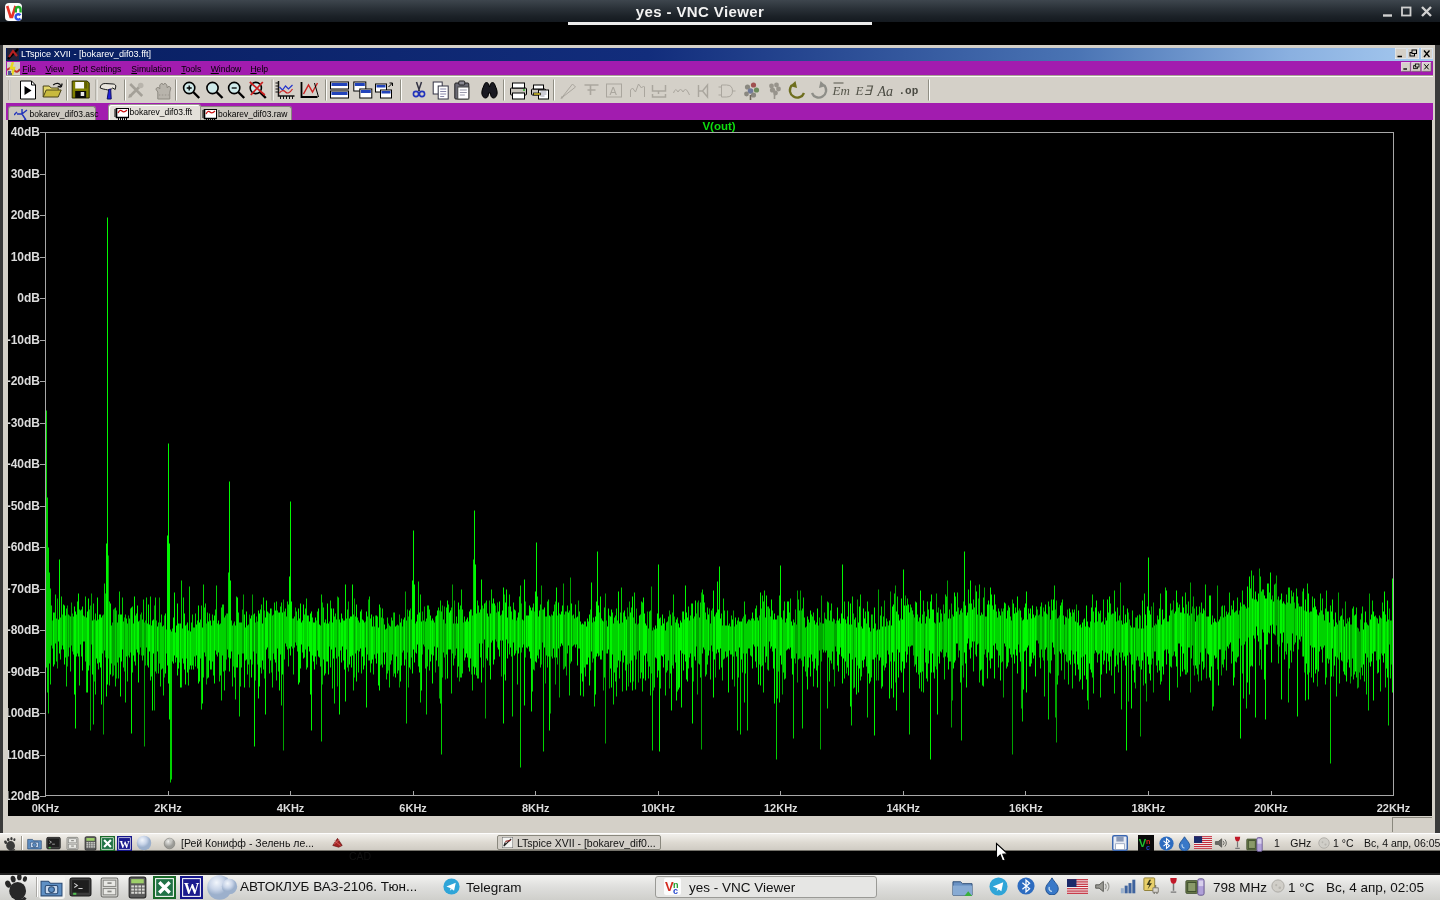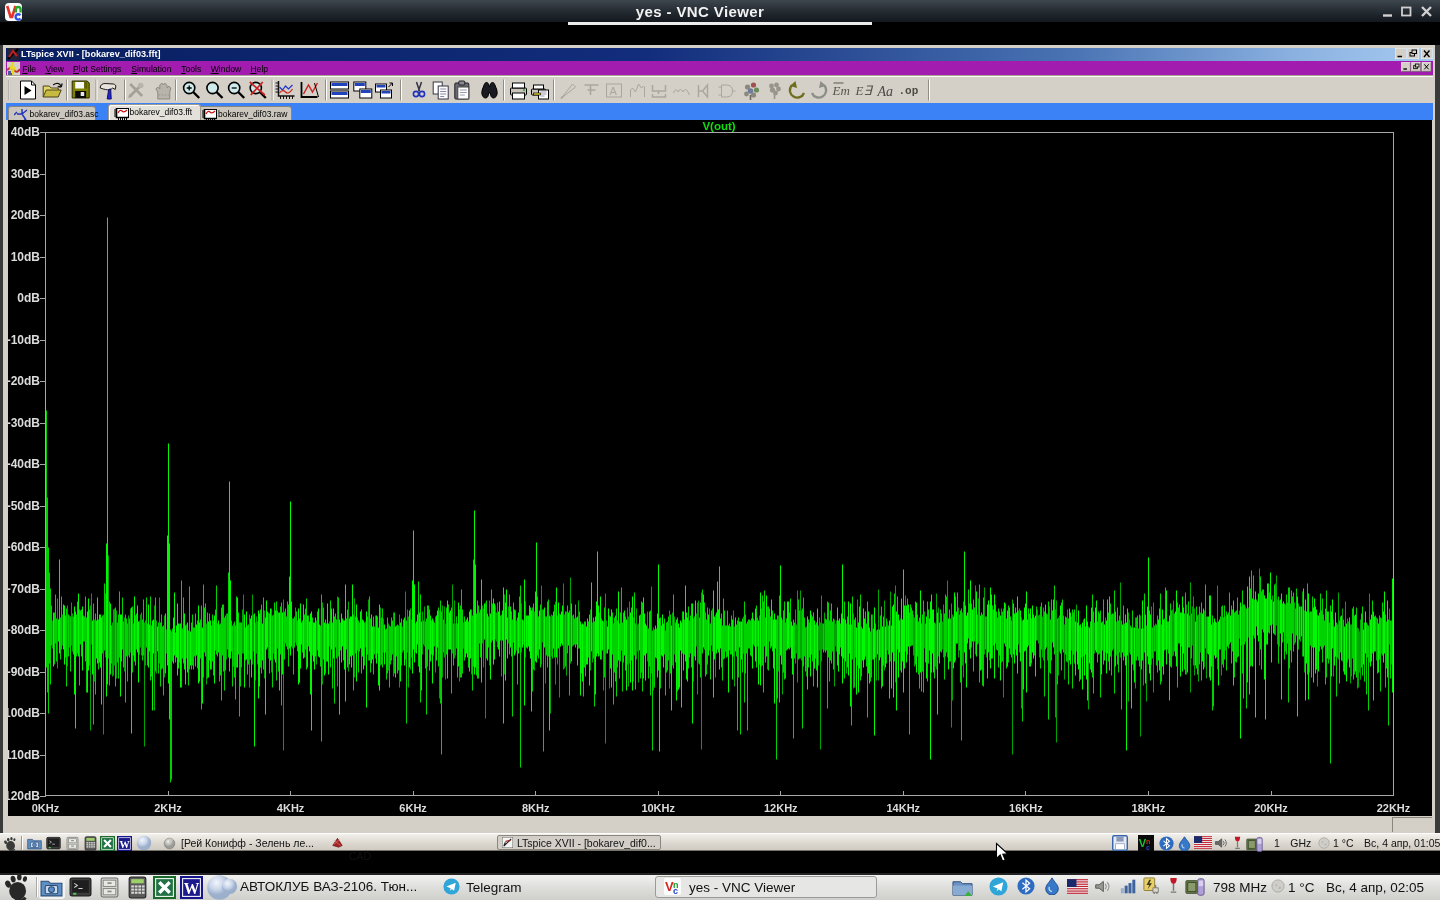--- a/index.html
+++ b/index.html
@@ -35,21 +35,21 @@
 <div class="a" style="left:568px;top:22px;width:304px;height:3px;background:#ececec"></div>
 <div class="a" style="left:0;top:44.5px;width:3px;height:788.5px;background:#3a3a3a"></div>
 <div class="a" style="left:1435px;top:44.5px;width:5px;height:788.5px;background:#3a3a3a"></div>
 <div class="a" style="left:3px;top:44.5px;width:1432px;height:788.5px;background:#d4d0c8"></div>
 <div class="a" style="left:5.5px;top:47.5px;width:1427px;height:13px;background:linear-gradient(90deg,#081e60,#122d7c 45%,#4a74b4 75%,#8ab0e0 90%,#a6caf0)">
 <svg class="a" style="left:1.5px;top:.5px" width="12" height="12" viewBox="0 0 12 12">
       <rect width="12" height="12" fill="#23233a"></rect>
       <path d="M1 11 11 1" stroke="#000" stroke-width="2.4"></path>
       <path d="M2 9 6 3l4 5" stroke="#b82020" stroke-width="2.2" fill="none"></path>
     </svg>
-<div class="a" style="left:15.5px;top:1px;color:#fff;font-size:9.1px;font-weight:bold">LTspice XVII - [bokarev_dif03.fft]</div>
+<div class="a" style="left:15.5px;top:1px;color:#fff;font-size:9.1px;font-weight:normal">LTspice XVII - [bokarev_dif03.fft]</div>
 <svg class="a" style="left:1389px;top:.5px" width="38" height="11.5" viewBox="0 0 76 23">
       <g>
         <rect x="0.5" y="0.5" width="22" height="21" fill="#d4d0c8" stroke="#f8f8f8"></rect>
         <rect x="25.5" y="0.5" width="22" height="21" fill="#d4d0c8" stroke="#f8f8f8"></rect>
         <rect x="52.5" y="0.5" width="22" height="21" fill="#d4d0c8" stroke="#f8f8f8"></rect>
         <path d="M5 17h9" stroke="#000" stroke-width="3"></path>
         <rect x="30" y="9" width="9" height="7" fill="none" stroke="#000" stroke-width="2"></rect>
         <rect x="34" y="4" width="9" height="7" fill="#d4d0c8" stroke="#000" stroke-width="2"></rect>
         <path d="M58 5l11 13M69 5 58 18" stroke="#000" stroke-width="2.6"></path>
       </g>
@@ -286,21 +286,21 @@
         <text x="0" y="14" font-size="13" font-style="italic" fill="#55554a" font-family="Liberation Serif">E∃</text>
       </g>
       <g transform="translate(871.5,4.0)">
         <text x="0" y="15" font-size="14" font-style="italic" fill="#4a4a42" font-family="Liberation Serif">Aa</text>
       </g>
       <g transform="translate(892.5,4.0)">
         <text x="0" y="13" font-size="11" font-weight="bold" fill="#4a4a42" font-family="Liberation Mono">.op</text>
       </g>
     </svg>
   </div>
-<div class="a" style="left:5.5px;top:103px;width:1427px;height:16.5px;background:#3b82f6">
+<div class="a" style="left:5.5px;top:103px;width:1427px;height:16.5px;background:#a21caf">
 <div class="tab" style="left:2px;top:2.5px;height:14px;width:88.5px"><svg class="a" style="left:5px;top:2px" width="14" height="12" viewBox="0 0 14 12">
         <path d="M8 0v5h-5M8 5l5-4M8 5l4 6M3 3 0 6M10 11l3 1" stroke="#2233bb" stroke-width="1.4" fill="none"></path>
       </svg>bokarev_dif03.asc</div>
 <div class="tab" style="left:190.5px;top:2.5px;height:16px;width:96px"><svg class="a" style="left:5px;top:2px" width="15" height="12" viewBox="0 0 15 12">
         <rect x="2.5" y=".5" width="12" height="9" fill="#fff" stroke="#000"></rect>
         <path d="M2.5 0v10M2 9.5h12.5" stroke="#000" stroke-width="1.6"></path>
         <path d="M0 2h2.5M0 4h2.5M0 6h2.5M0 8h2.5M4.5 12v-2M6.5 12v-2M8.5 12v-2M10.5 12v-2M12.5 12v-2" stroke="#000"></path>
         <path d="M4 5q2-4 4-2t5-1" stroke="#cc1111" stroke-width="1.2" fill="none"></path>
       </svg>bokarev_dif03.raw</div>
 <div class="tab" style="left:102px;top:.5px;height:16px;width:93px;background:#e4e1da;border-color:#9a9890;box-shadow:inset 1px 1px 0 #fff"><svg class="a" style="left:5px;top:3px" width="15" height="12" viewBox="0 0 15 12">
@@ -493,21 +493,21 @@
       <rect x="3" y="5" width="9" height="10" fill="#8a9a6a" stroke="#3a4a2a"></rect>
       <rect x="14" y="1" width="7" height="18" rx="2" fill="#b0a0d8" stroke="#60508a"></rect>
       <rect x="15" y="3" width="5" height="6" fill="#d8d0ec"></rect>
     </svg>
     <span class="a" style="left:1274px;top:3px">1  GHz</span>
     <svg class="a" style="left:1318.0px;top:2.5px" width="12" height="12" viewBox="0 0 16 16">
       <circle cx="8" cy="8" r="7" fill="#d0cec8" stroke="#a8a6a0"></circle>
       <circle cx="6" cy="7" r="1.2" fill="#b8b6b0"></circle>
       <circle cx="10" cy="10" r="1.5" fill="#b8b6b0"></circle>
     </svg>
-    <span class="a" style="left:1333px;top:3px">1 °C  Вс, 4 апр, 01:05</span>
+    <span class="a" style="left:1333px;top:3px">1 °C  Вс, 4 апр, 06:05</span>
   </div>
 <div class="a" id="htline"></div>
 <div class="a" id="htask">
     <svg class="a" style="left:3.0px;top:-1.0px" width="27" height="27" viewBox="0 0 24 24">
       <ellipse cx="13" cy="15" rx="7.5" ry="8" fill="#282828"></ellipse>
       <ellipse cx="4.5" cy="9" rx="2.4" ry="3.2" fill="#282828" transform="rotate(-25 4.5 9)"></ellipse>
       <ellipse cx="9" cy="4.5" rx="2.2" ry="3" fill="#282828" transform="rotate(-12 9 4.5)"></ellipse>
       <ellipse cx="14.5" cy="2.8" rx="2" ry="2.8" fill="#282828"></ellipse>
       <ellipse cx="19.5" cy="4.5" rx="1.8" ry="2.5" fill="#282828" transform="rotate(14 19.5 4.5)"></ellipse>
       <path d="M11 22q6 3 9-1" stroke="#282828" stroke-width="2.5" fill="none"></path>

